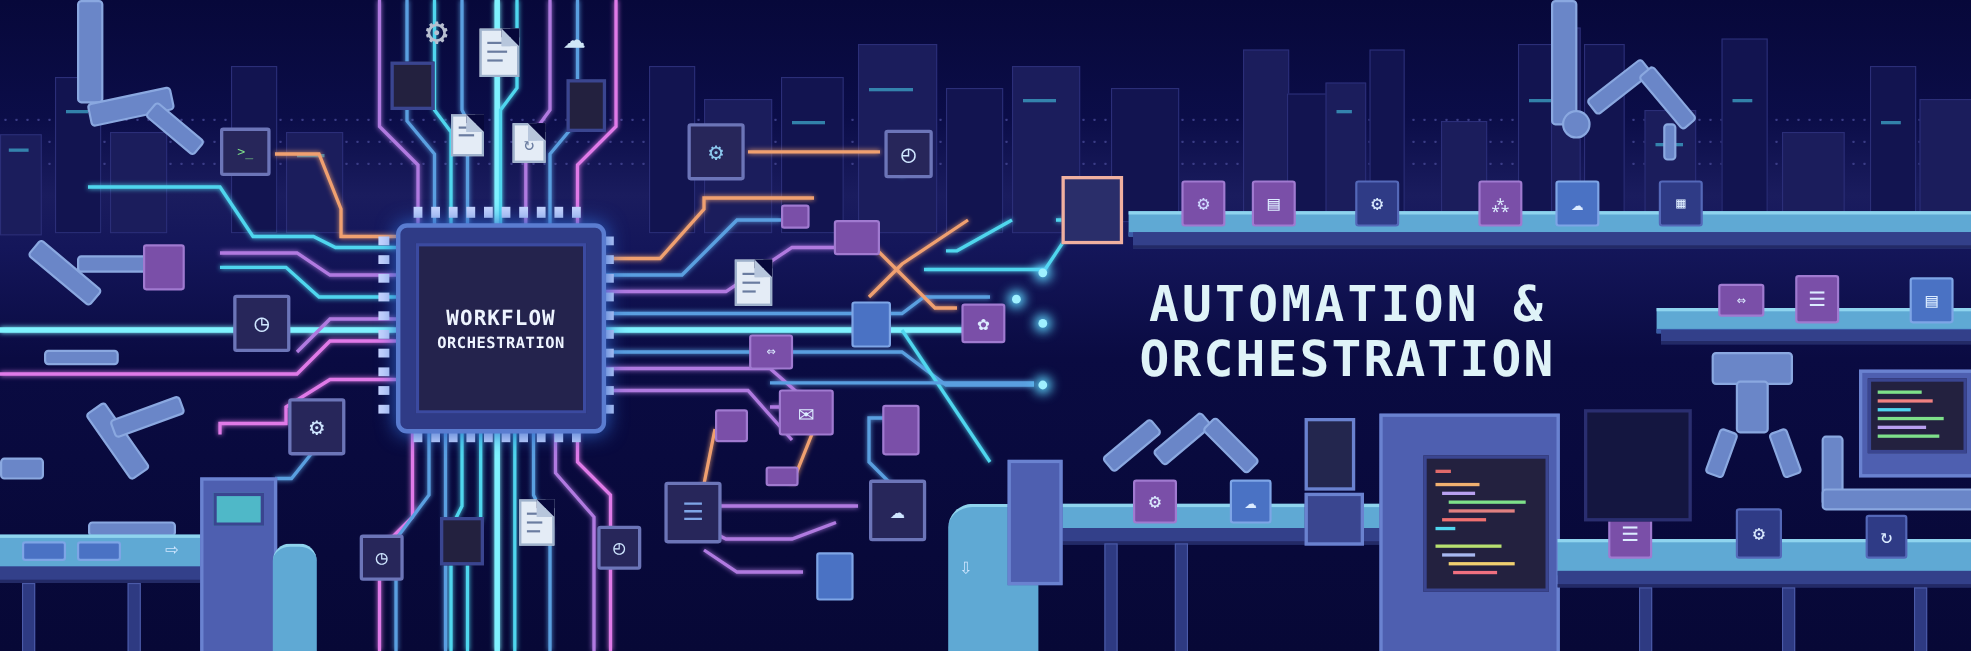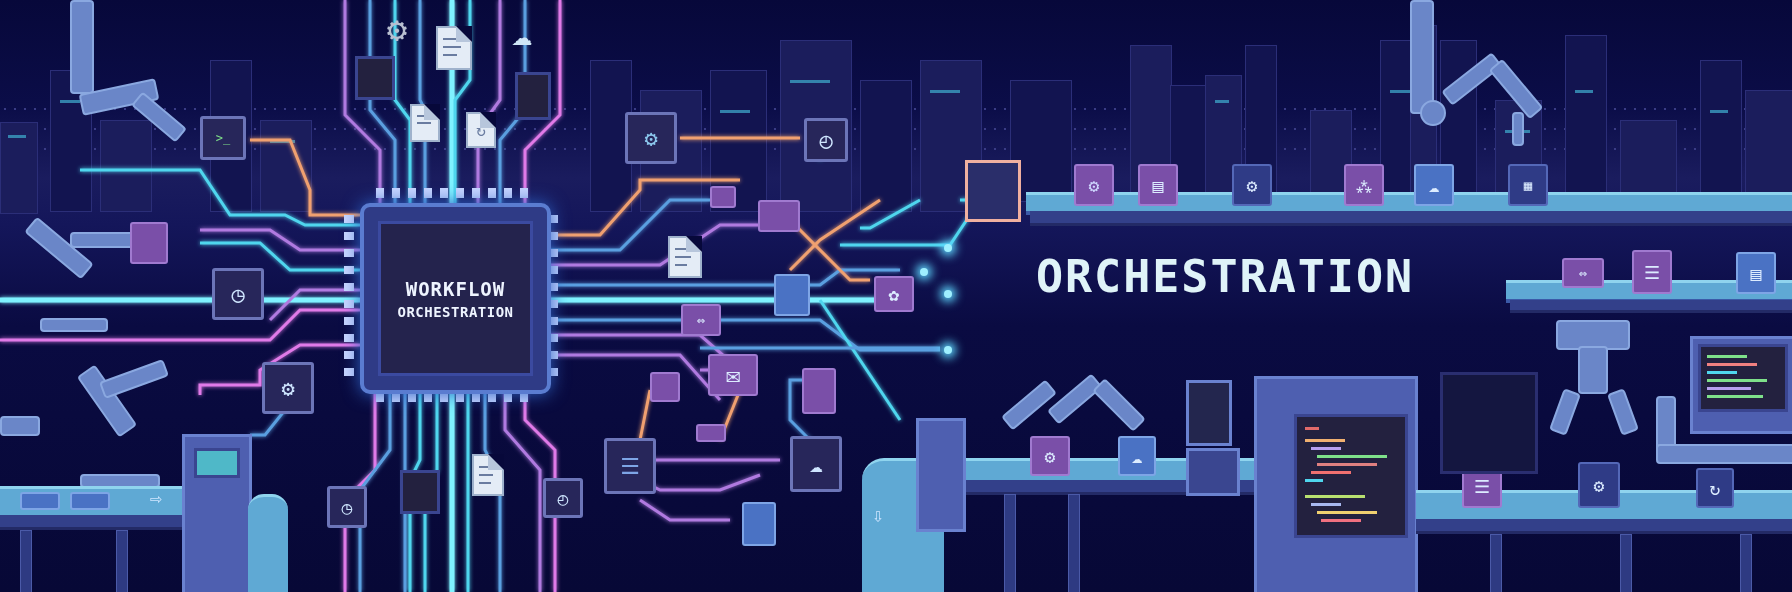--- a/index.html
+++ b/index.html
@@ -201,20 +201,21 @@
   <div class="glow" style="left:920px;top:268px"></div>
 
   <div class="chip">
     <div class="chip-inner">
       <span class="chip-l1">WORKFLOW</span>
       <span class="chip-l2">ORCHESTRATION</span>
     </div>
   </div>
 
   <div class="headline">
+    <span class="l1">AUTOMATION &amp;</span>
     <span class="l2">ORCHESTRATION</span>
   </div>
 
   <div class="tile" style="left:380px;top:12px;width:34px;height:34px;border:none;background:transparent;color:#b8bfd0;font-size:34px">⚙</div>
   <div class="doc" style="left:436px;top:26px;width:32px;height:40px">
       <i style="top:10px;width:16px"></i>
       <i style="top:18px;width:18px"></i>
       <i style="top:26px;width:14px"></i>
     </div>
   <div class="tile" style="left:496px;top:18px;width:52px;height:30px;border:none;background:transparent;color:#cfe6f6;font-size:34px">☁</div>

